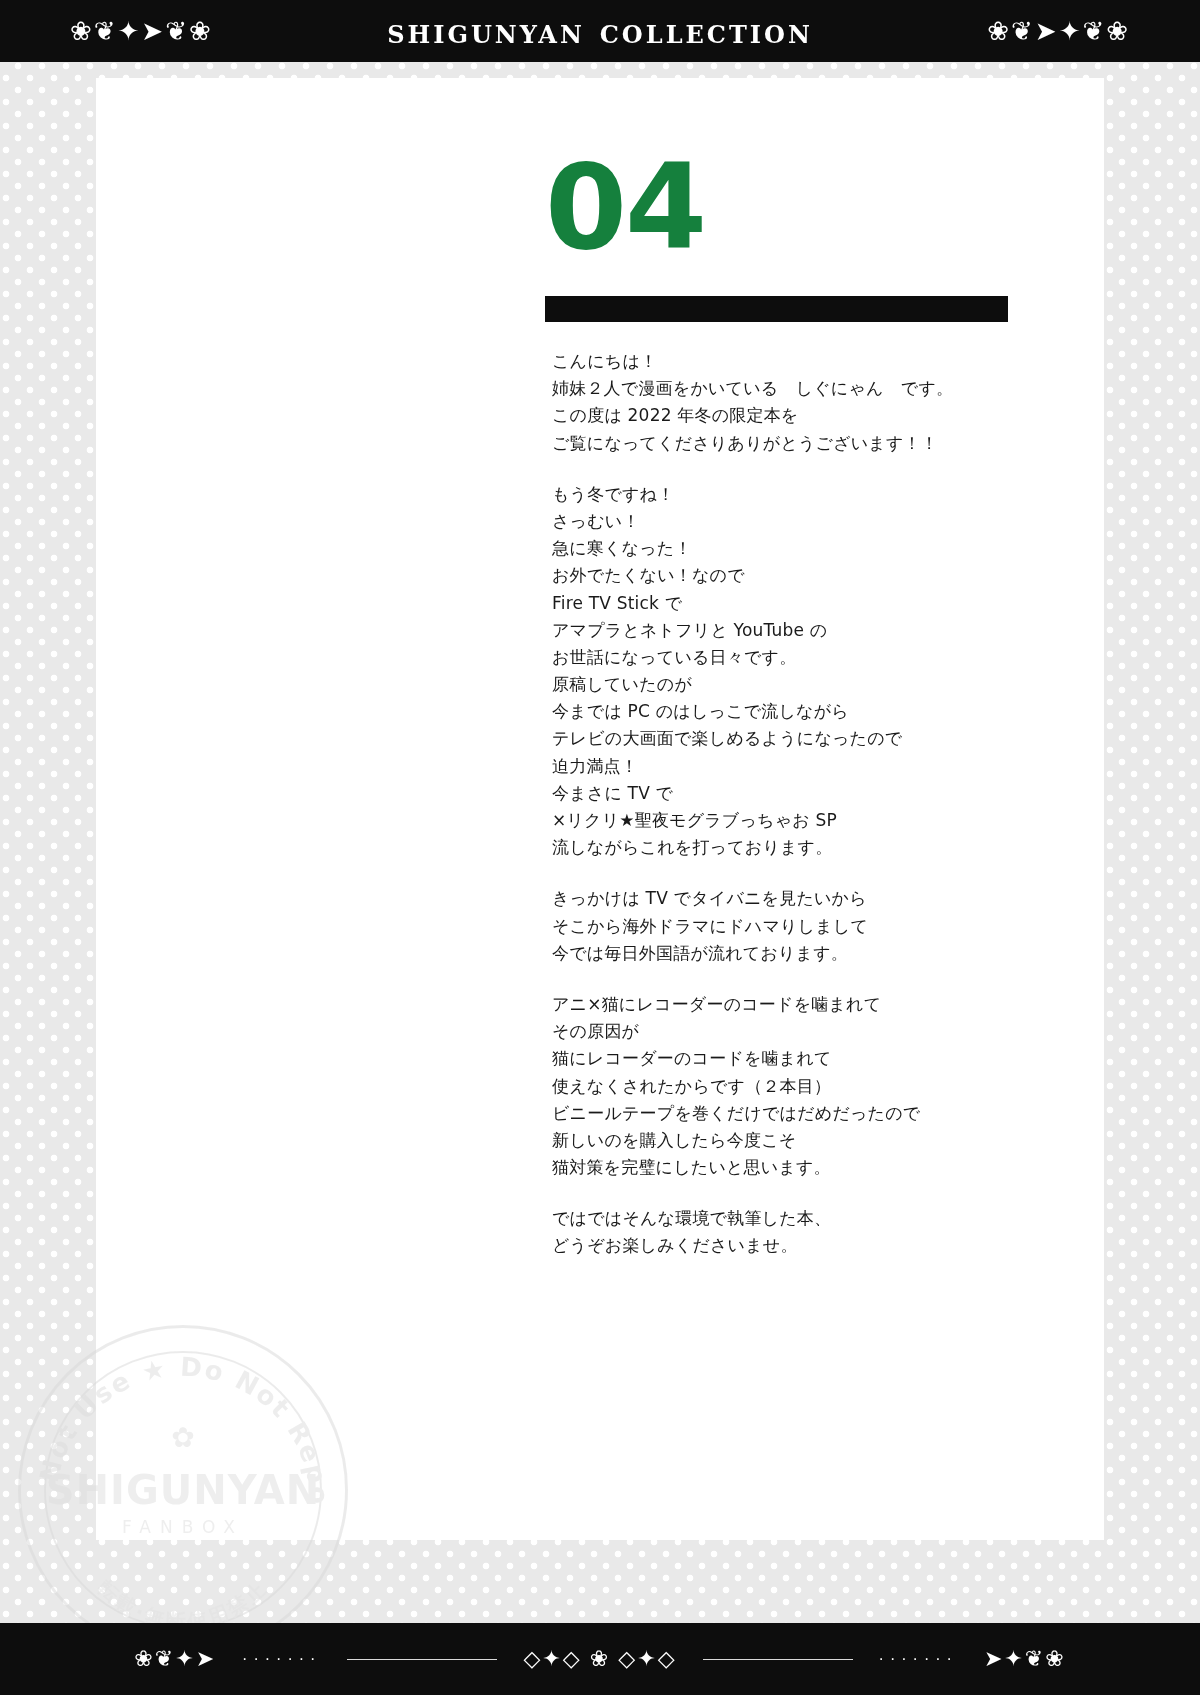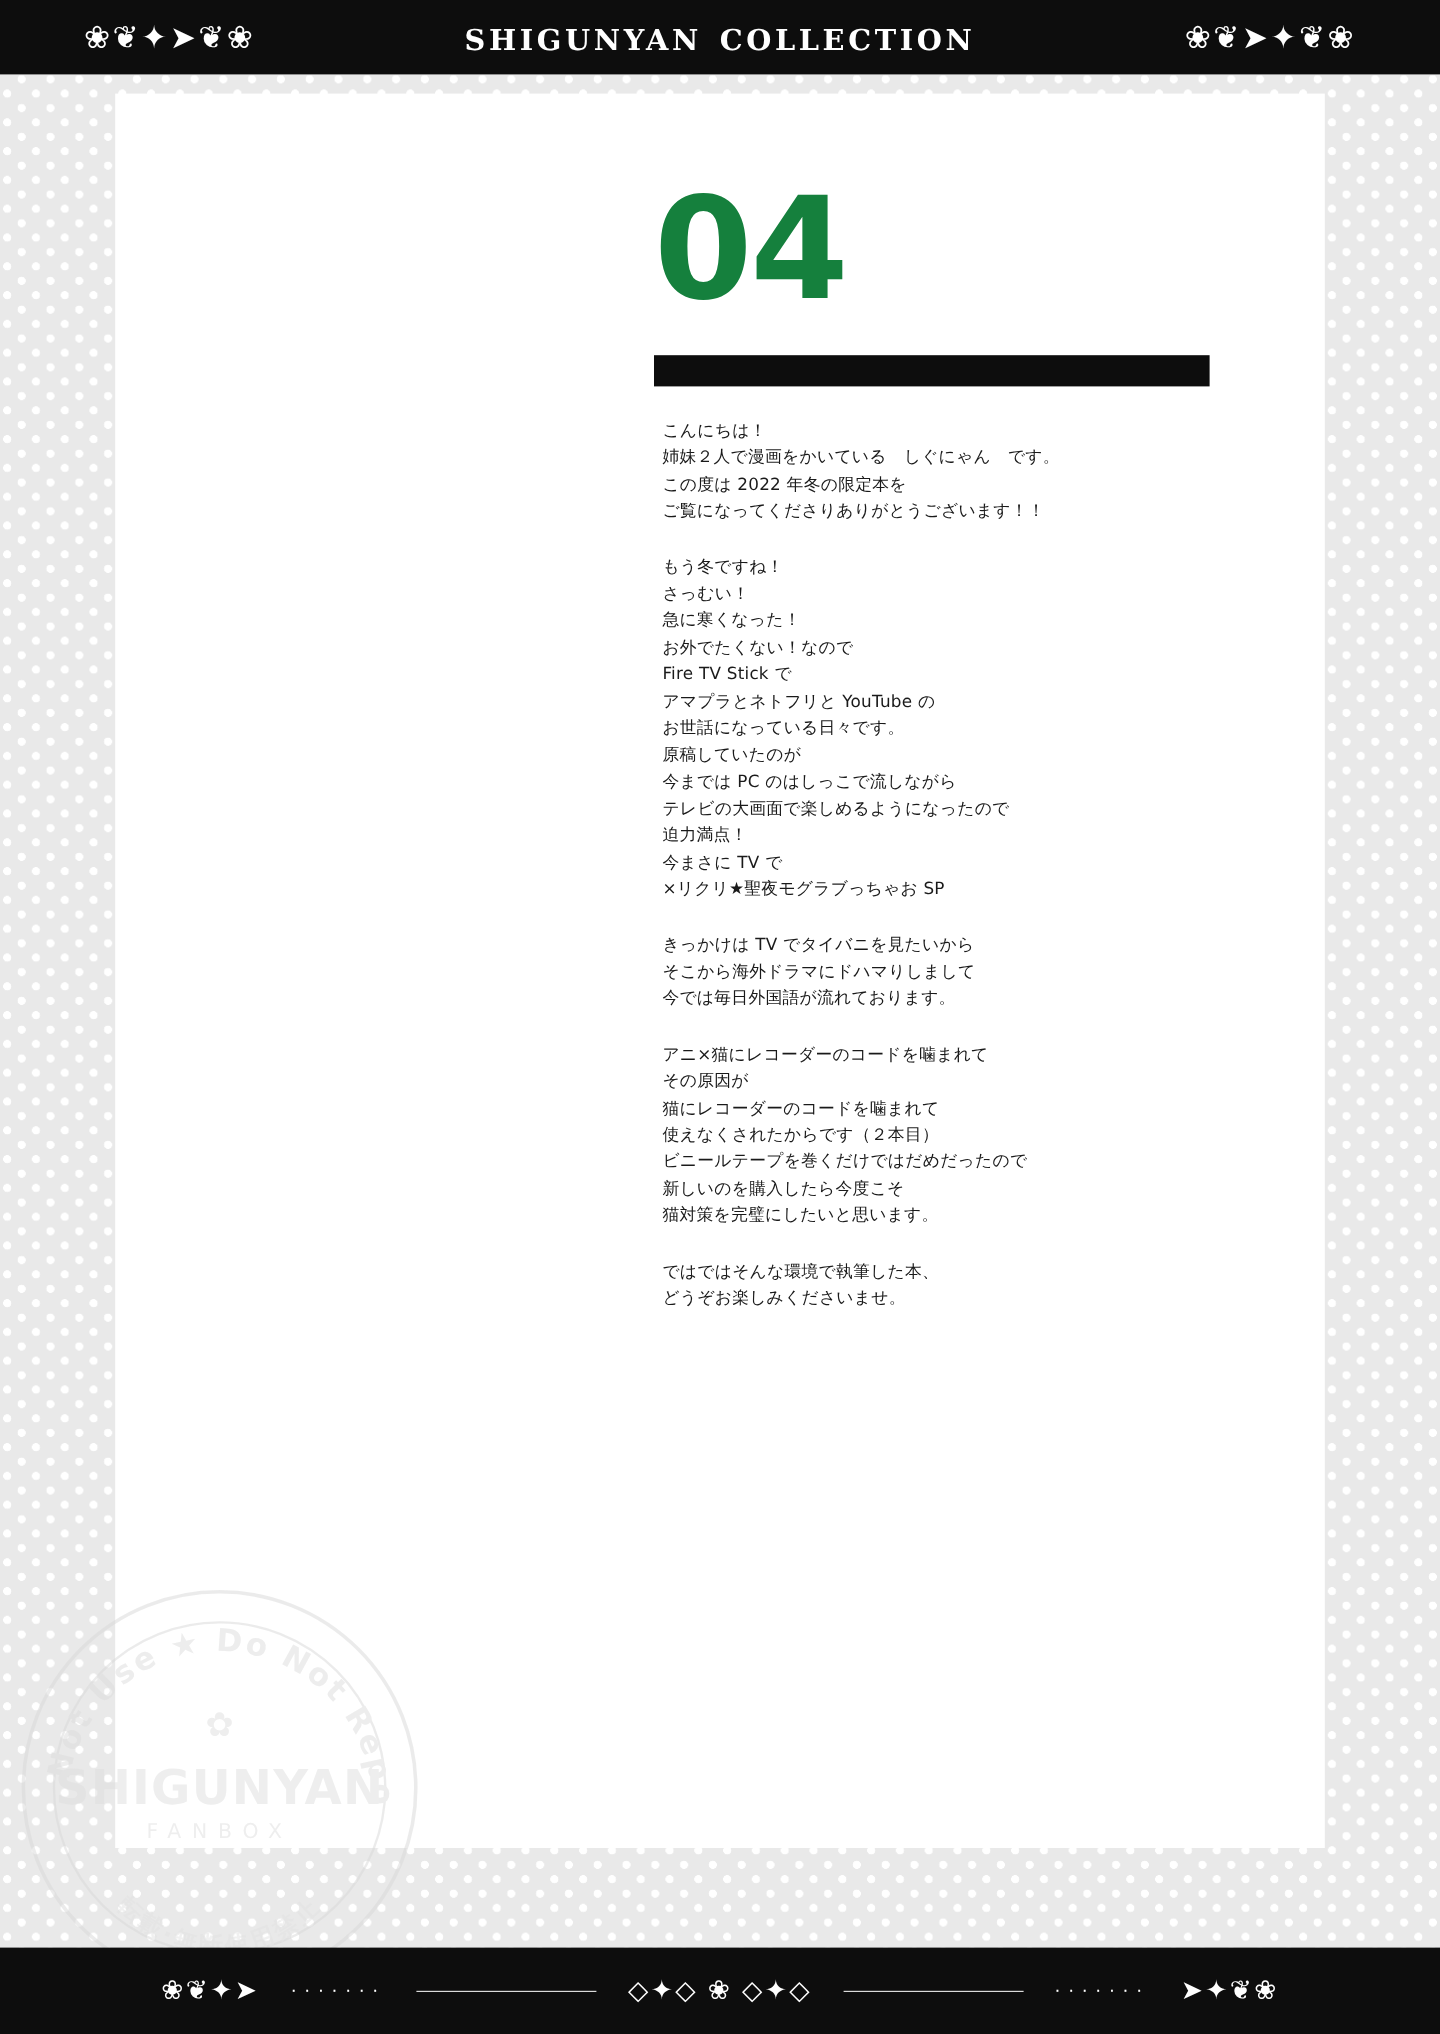--- a/index.html
+++ b/index.html
@@ -125,21 +125,21 @@
   }
 
   
   .body-text {
     position: absolute;
     left: 552px;
     top: 348px;
     width: 430px;
     color: #1a1a1a;
     font-family: "DejaVu Sans", sans-serif;
-    font-size: 14px;
+    font-size: 17px;
     line-height: 1.60;
     letter-spacing: .2px;
   }
   .para { margin: 0 0 24px 0; }
   .para:last-child { margin-bottom: 0; }
   .para div { white-space: pre; }
 
   
   .watermark {
     position: absolute;
@@ -233,20 +233,21 @@
       <div>お外でたくない！なので</div>
       <div>Fire TV Stick で</div>
       <div>アマプラとネトフリと YouTube の</div>
       <div>お世話になっている日々です。</div>
       <div>原稿していたのが</div>
       <div>今までは PC のはしっこで流しながら</div>
       <div>テレビの大画面で楽しめるようになったので</div>
       <div>迫力満点！</div>
       <div>今まさに TV で</div>
       <div>×リクリ★聖夜モグラブっちゃお SP</div>
+      <div>流しながらこれを打っております。</div>
     </div>
     <div class="para">
       <div>きっかけは TV でタイバニを見たいから</div>
       <div>そこから海外ドラマにドハマりしまして</div>
       <div>今では毎日外国語が流れております。</div>
     </div>
     <div class="para">
       <div>アニ×猫にレコーダーのコードを噛まれて</div>
       <div>その原因が</div>
       <div>猫にレコーダーのコードを噛まれて</div>

